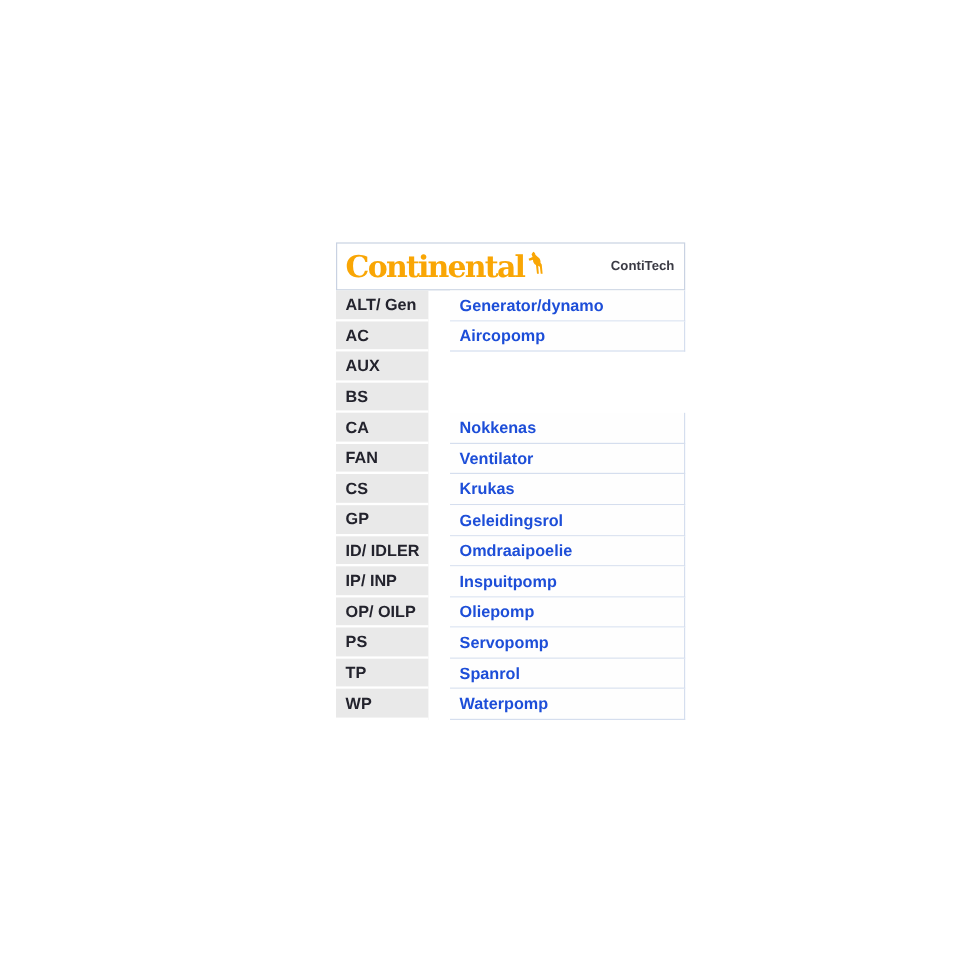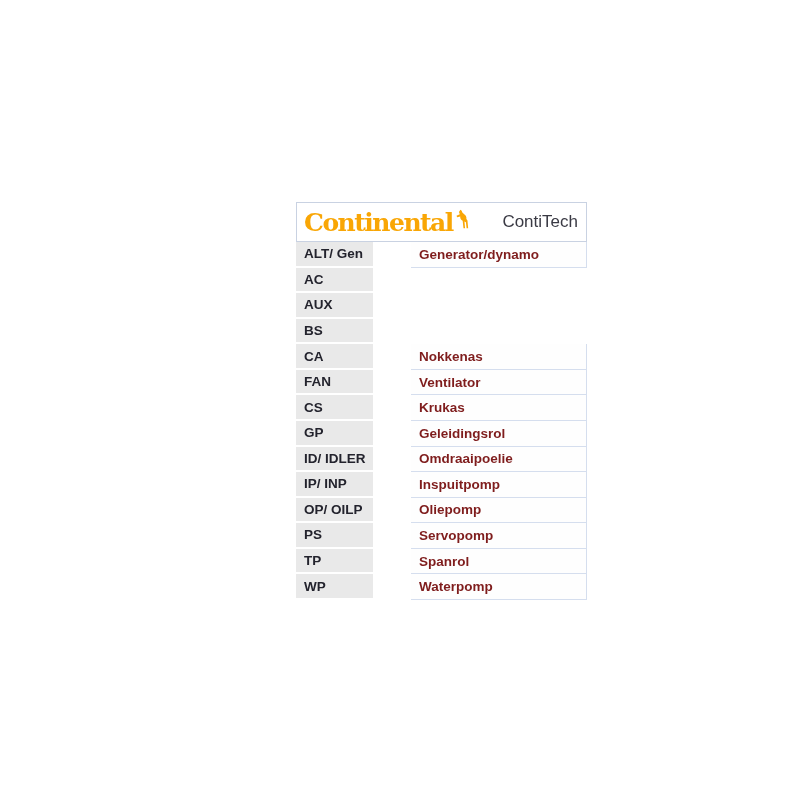--- a/index.html
+++ b/index.html
@@ -10,21 +10,21 @@
   .canvas {
     position: relative;
     width: 800px;
     height: 800px;
     background: #ffffff;
     font-family: "Liberation Sans", sans-serif;
     overflow: hidden;
   }
   .legend-card {
     position: absolute;
-    left: 261px;
+    left: 245px;
     top: 202px;
     width: 291px;
     padding-left: 35px;
   }
   .brand-header {
     box-sizing: border-box;
     height: 40px;
     background: #ffffff;
     border: 1px solid #c9d2e2;
     display: flex;
@@ -46,22 +46,22 @@
     white-space: nowrap;
   }
   .horse-icon {
     width: 17px;
     height: 22px;
     margin-left: 1px;
     transform: translateY(-3px);
     flex: 0 0 auto;
   }
   .subsidiary-label {
-    font-size: 17px;
-    font-weight: normal;
+    font-size: 11px;
+    font-weight: bold;
     color: #3a3a44;
     letter-spacing: 0;
     white-space: nowrap;
   }
   .rows {
     width: 100%;
   }
   .row {
     display: flex;
     height: 25.57px;
@@ -87,23 +87,22 @@
     box-sizing: border-box;
     flex: 1 1 auto;
     background: #fefefe;
     border-bottom: 1px solid #d5deee;
     border-right: 1px solid #d5deee;
     display: flex;
     align-items: center;
     padding-left: 8px;
     font-size: 13.5px;
     font-weight: bold;
-    color: #7f1d1d;
+    color: #1d4ed8;
     white-space: nowrap;
-    margin-left: 20px;
   }
 </style>
 </head>
 <body>
 
 <div class="canvas">
   <div class="legend-card">
 
     <div class="brand-header">
       <div class="logo-wrap">
@@ -132,20 +131,21 @@
       <span class="subsidiary-label">ContiTech</span>
     </div>
 
     <div class="rows">
         <div class="row">
           <div class="cell-abbr">ALT/ Gen</div>
           <div class="cell-desc">Generator/dynamo</div>
         </div>
         <div class="row">
           <div class="cell-abbr">AC</div>
+          <div class="cell-desc">Aircopomp</div>
         </div>
         <div class="row">
           <div class="cell-abbr">AUX</div>
         </div>
         <div class="row">
           <div class="cell-abbr">BS</div>
         </div>
         <div class="row">
           <div class="cell-abbr">CA</div>
           <div class="cell-desc">Nokkenas</div>

